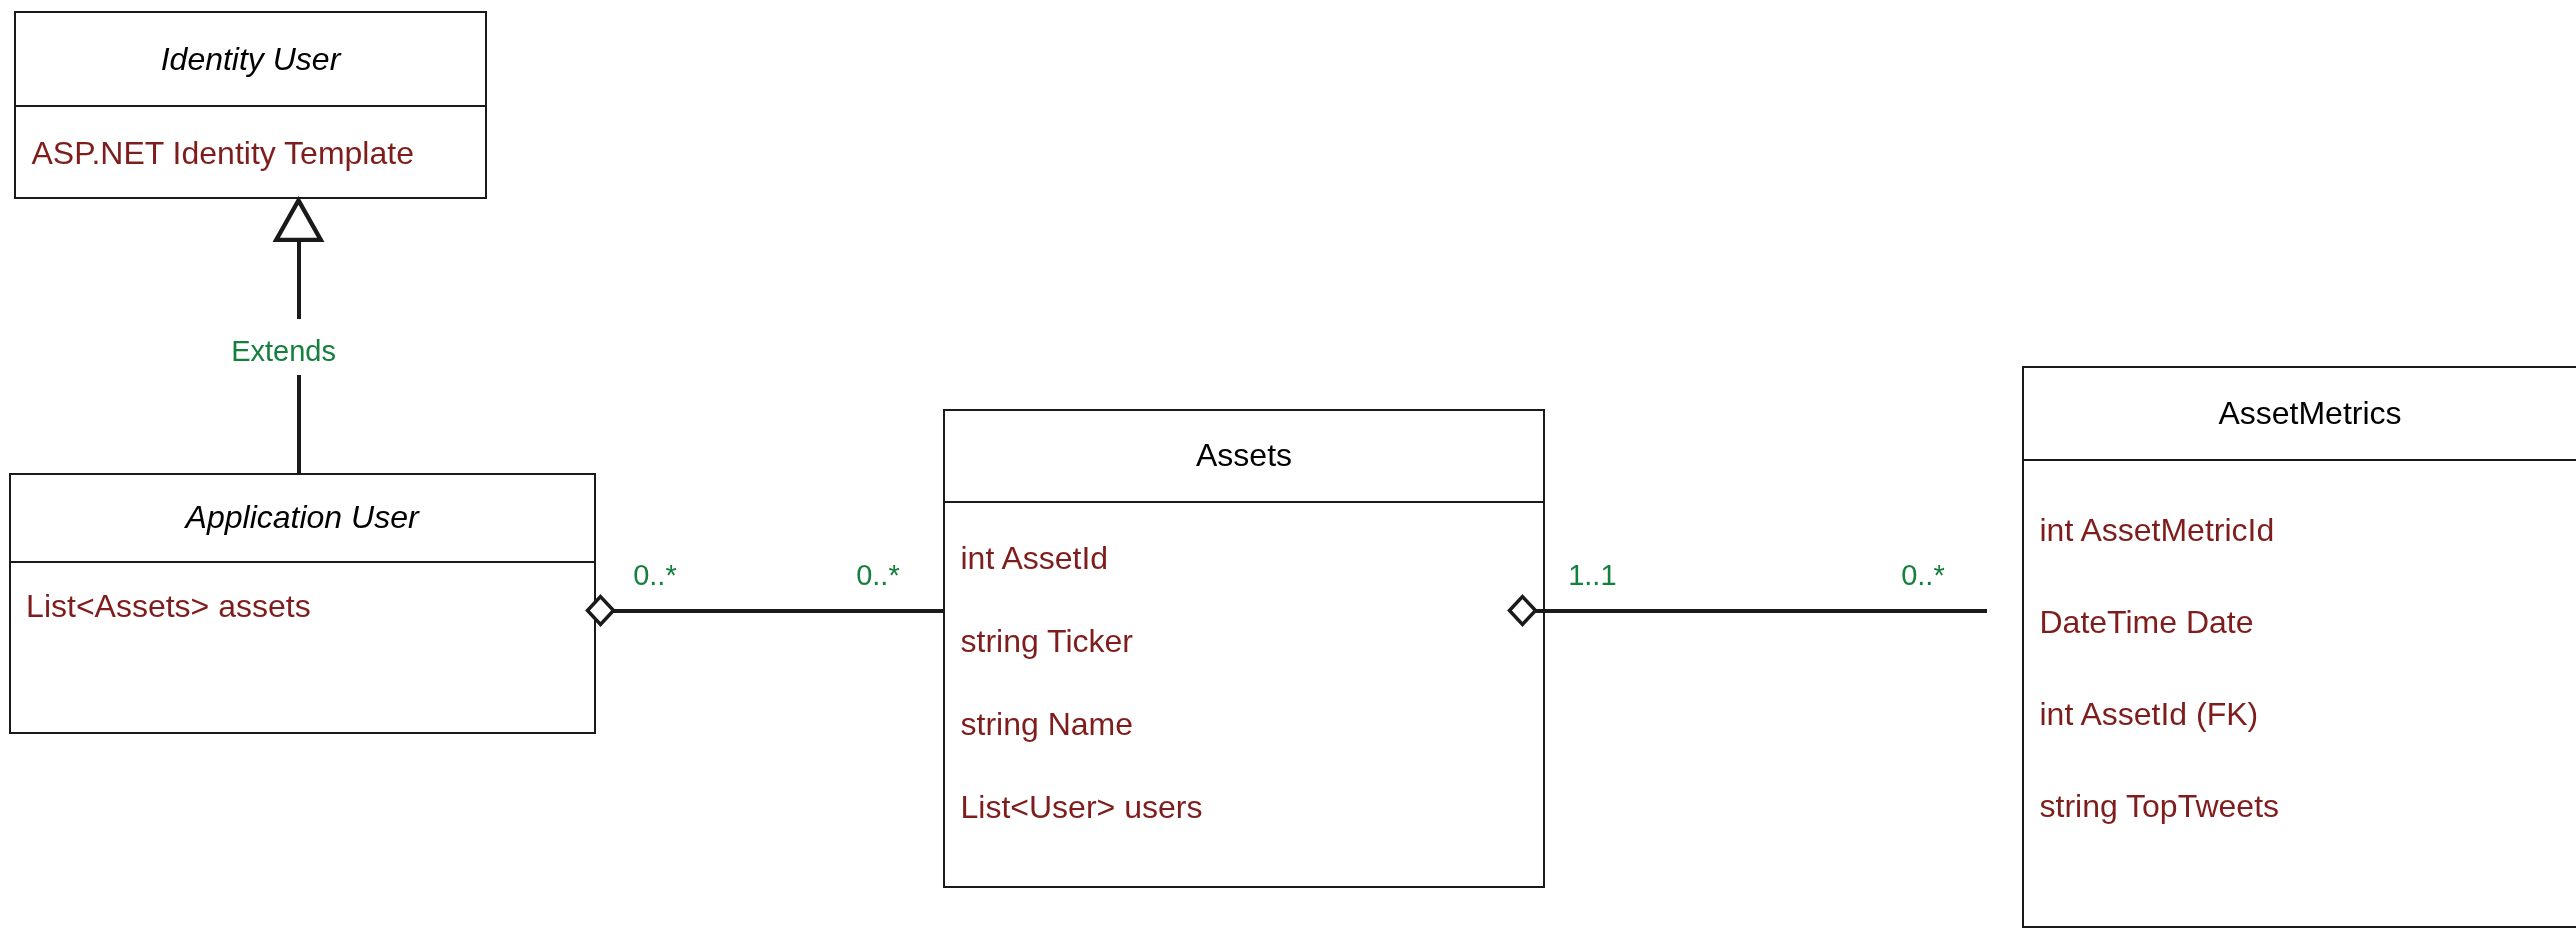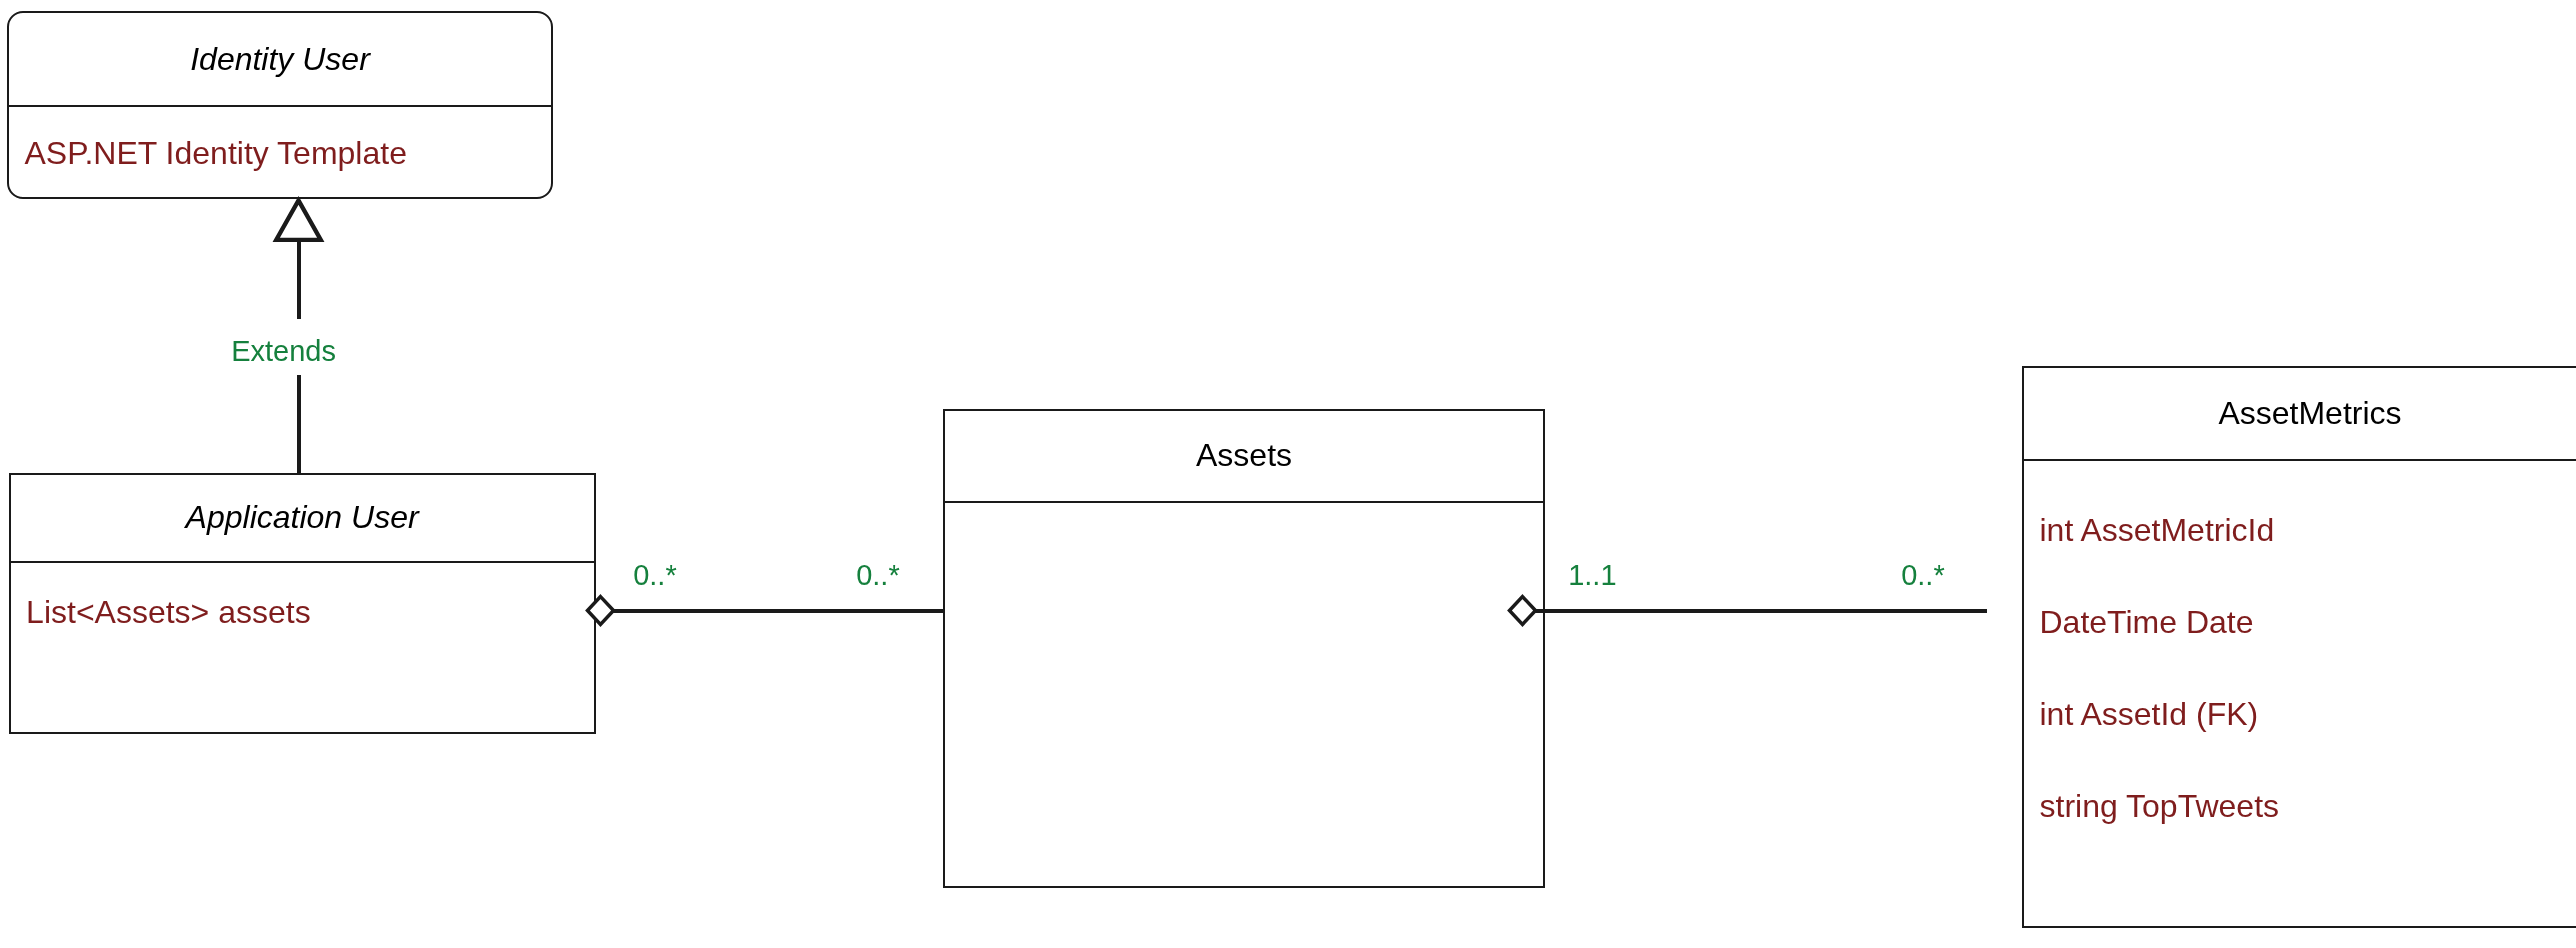--- a/index.html
+++ b/index.html
@@ -54,28 +54,28 @@
     line-height: 1.1;
     padding-left: 15.5px;
     white-space: nowrap;
     display: flex;
     align-items: center;
     flex: none;
   }
 
   
   #class-identity-user {
-    left: 7px;  top: 11.2px;  width: 546px;  height: 188px; border-radius: 16px;
+    left: 14px;  top: 11.2px;  width: 473px;  height: 188px;
   }
   #class-identity-user .uml-class-title { height: 94px; }
   #class-identity-user .uml-attrs       { height: 92px; }
   #class-identity-user .uml-attr        { height: 92px; }
 
   #class-application-user {
-    left: 8.6px;  top: 473px;  width: 587px;  height: 261px; gap: 6px;
+    left: 8.6px;  top: 473px;  width: 587px;  height: 261px;
   }
   #class-application-user .uml-class-title { height: 88px; }
   #class-application-user .uml-attr        { height: 88px; }
 
   #class-assets {
     left: 943px;  top: 409px;  width: 602px;  height: 479px;
   }
   #class-assets .uml-class-title { height: 92px; }
   #class-assets .uml-attrs      { padding-top: 14px; }
   #class-assets .uml-attr       { height: 83px; }
@@ -124,20 +124,26 @@
 
   <div class="uml-class" id="class-application-user">
     <div class="uml-class-title italic">Application User</div>
     <div class="uml-attrs">
       <div class="uml-attr">List&lt;Assets&gt; assets</div>
     </div>
   </div>
 
   <div class="uml-class" id="class-assets">
     <div class="uml-class-title">Assets</div>
+    <div class="uml-attrs">
+      <div class="uml-attr">int AssetId</div>
+      <div class="uml-attr">string Ticker</div>
+      <div class="uml-attr">string Name</div>
+      <div class="uml-attr">List&lt;User&gt; users</div>
+    </div>
   </div>
 
   <div class="uml-class" id="class-asset-metrics">
     <div class="uml-class-title">AssetMetrics</div>
     <div class="uml-attrs">
       <div class="uml-attr">int AssetMetricId</div>
       <div class="uml-attr">DateTime Date</div>
       <div class="uml-attr">int AssetId (FK)</div>
       <div class="uml-attr">string TopTweets</div>
     </div>

